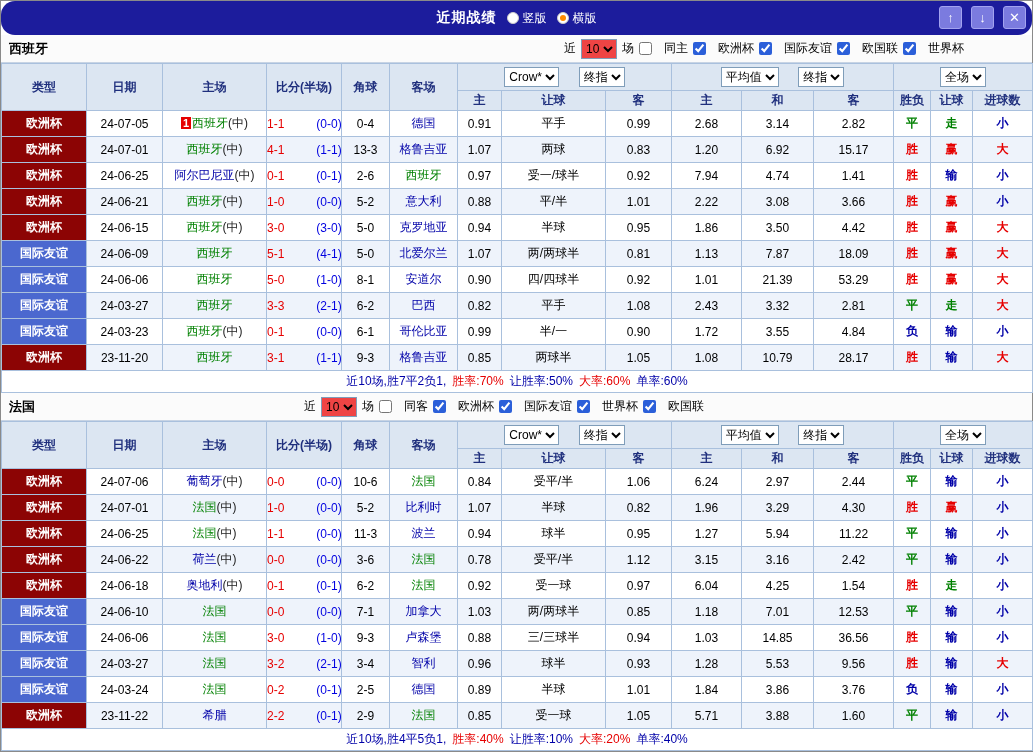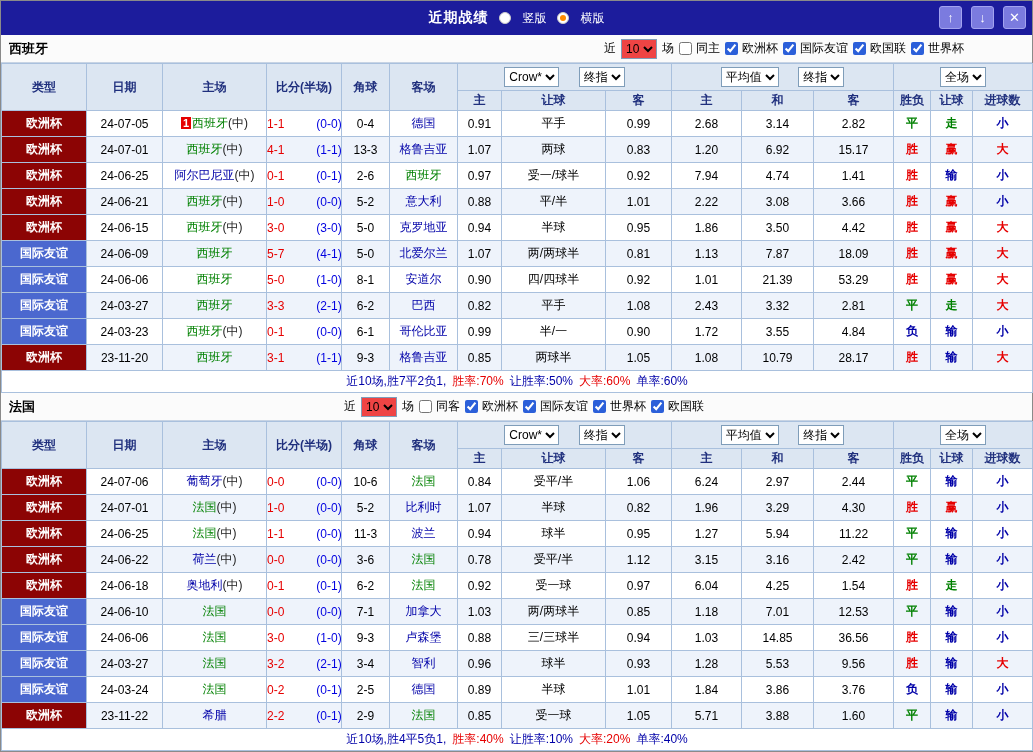--- a/index.html
+++ b/index.html
@@ -1,37 +1,37 @@
 <!DOCTYPE html>
 <html><head>
 <meta charset="utf-8">
 <style>
   * { margin:0; padding:0; box-sizing:border-box; }
   html,body { background:#fff; }
   body { font-family:"Liberation Sans","DejaVu Sans",sans-serif; font-size:12px; color:#000; }
   .page { width:1033px; border:1px solid #8a8a8a; background:#fff; }
 
   
-  .topbar { height:34px; background:#1c1c9c; position:relative; display:flex; align-items:center; color:#fff; }
+  .topbar { height:34px; background:#1c1c9c; position:relative; display:flex; align-items:center; color:#fff;border-radius:14px; }
   .topbar-center { margin:0 auto; display:flex; align-items:center; gap:10px; }
   .page-title { font-weight:bold; font-size:14px; letter-spacing:1px; }
-  .radio { display:inline-flex; align-items:center; gap:12px; cursor:pointer; font-size:12px; }
+  .radio { display:inline-flex; align-items:center; gap:4px; cursor:pointer; font-size:12px; }
   .radio-circle { width:12px; height:12px; border-radius:50%; background:#fff; border:1px solid #ccc; display:inline-block; position:relative; }
   .radio-circle.sel::after { content:''; position:absolute; left:2px; top:2px; width:6px; height:6px; border-radius:50%; background:#ff8a00; }
   .win-buttons { position:absolute; right:6px; top:5px; display:flex; gap:9px; }
   .win-btn { width:23px; height:23px; background:#7b7bdf; border:1px solid #a3a3ef; border-radius:3px; color:#fff; font-size:13px; font-weight:bold; display:flex; align-items:center; justify-content:center; cursor:pointer; }
 
   
   .section-header { height:28px; background:#fbfbfb; border-bottom:1px solid #c8d4e4; display:flex; align-items:center; padding:0 8px; }
   .team-name { font-weight:bold; font-size:13px; }
   .filter { margin-left:auto; display:flex; align-items:center; gap:5px; font-size:12px; }
   .s1 .filter { margin-right:60px; }
   .s2 .filter { margin-right:320px; }
   .filter select { font-size:12px; height:20px; border:1px solid #7f9db9; background:#ef4444; }
-  .cb { display:inline-flex; align-items:center; gap:4px; cursor:pointer; }
+  .cb { display:inline-flex; align-items:center; gap:12px; cursor:pointer; }
   input[type=checkbox] { accent-color:#2b5fd9; width:13px; height:13px; }
 
   
   table { width:100%; border-collapse:collapse; table-layout:fixed; }
   th, td { border:1px solid #a9c0dd; text-align:center; white-space:nowrap; overflow:hidden; font-size:12px; }
   thead th { background:#dce6f2; color:#1f2f7d; font-weight:bold; }
   thead tr.sel-row th { height:27px; }
   thead tr.sub-row th { height:20px; }
   thead select { font-size:12px; height:20px; border:1px solid #7f9db9; background:#fff; margin:0 8px; }
   tbody td { height:26px; }
@@ -231,21 +231,21 @@
             <td>3.50</td>
             <td>4.42</td>
             <td class="r bold">胜</td>
             <td class="r bold">赢</td>
             <td class="r bold">大</td>
           </tr>
           <tr>
             <td class="type-cell friendly">国际友谊</td>
             <td>24-06-09</td>
             <td><span class="g">西班牙</span></td>
-            <td><span class="r">5-7</span><span class="b">(4-1)</span></td>
+            <td><span class="r">5-1</span><span class="b">(4-1)</span></td>
             <td>5-0</td>
             <td><span class="n">北爱尔兰</span></td>
             <td>1.07</td>
             <td>两/两球半</td>
             <td>0.81</td>
             <td>1.13</td>
             <td>7.87</td>
             <td>18.09</td>
             <td class="r bold">胜</td>
             <td class="r bold">赢</td>

